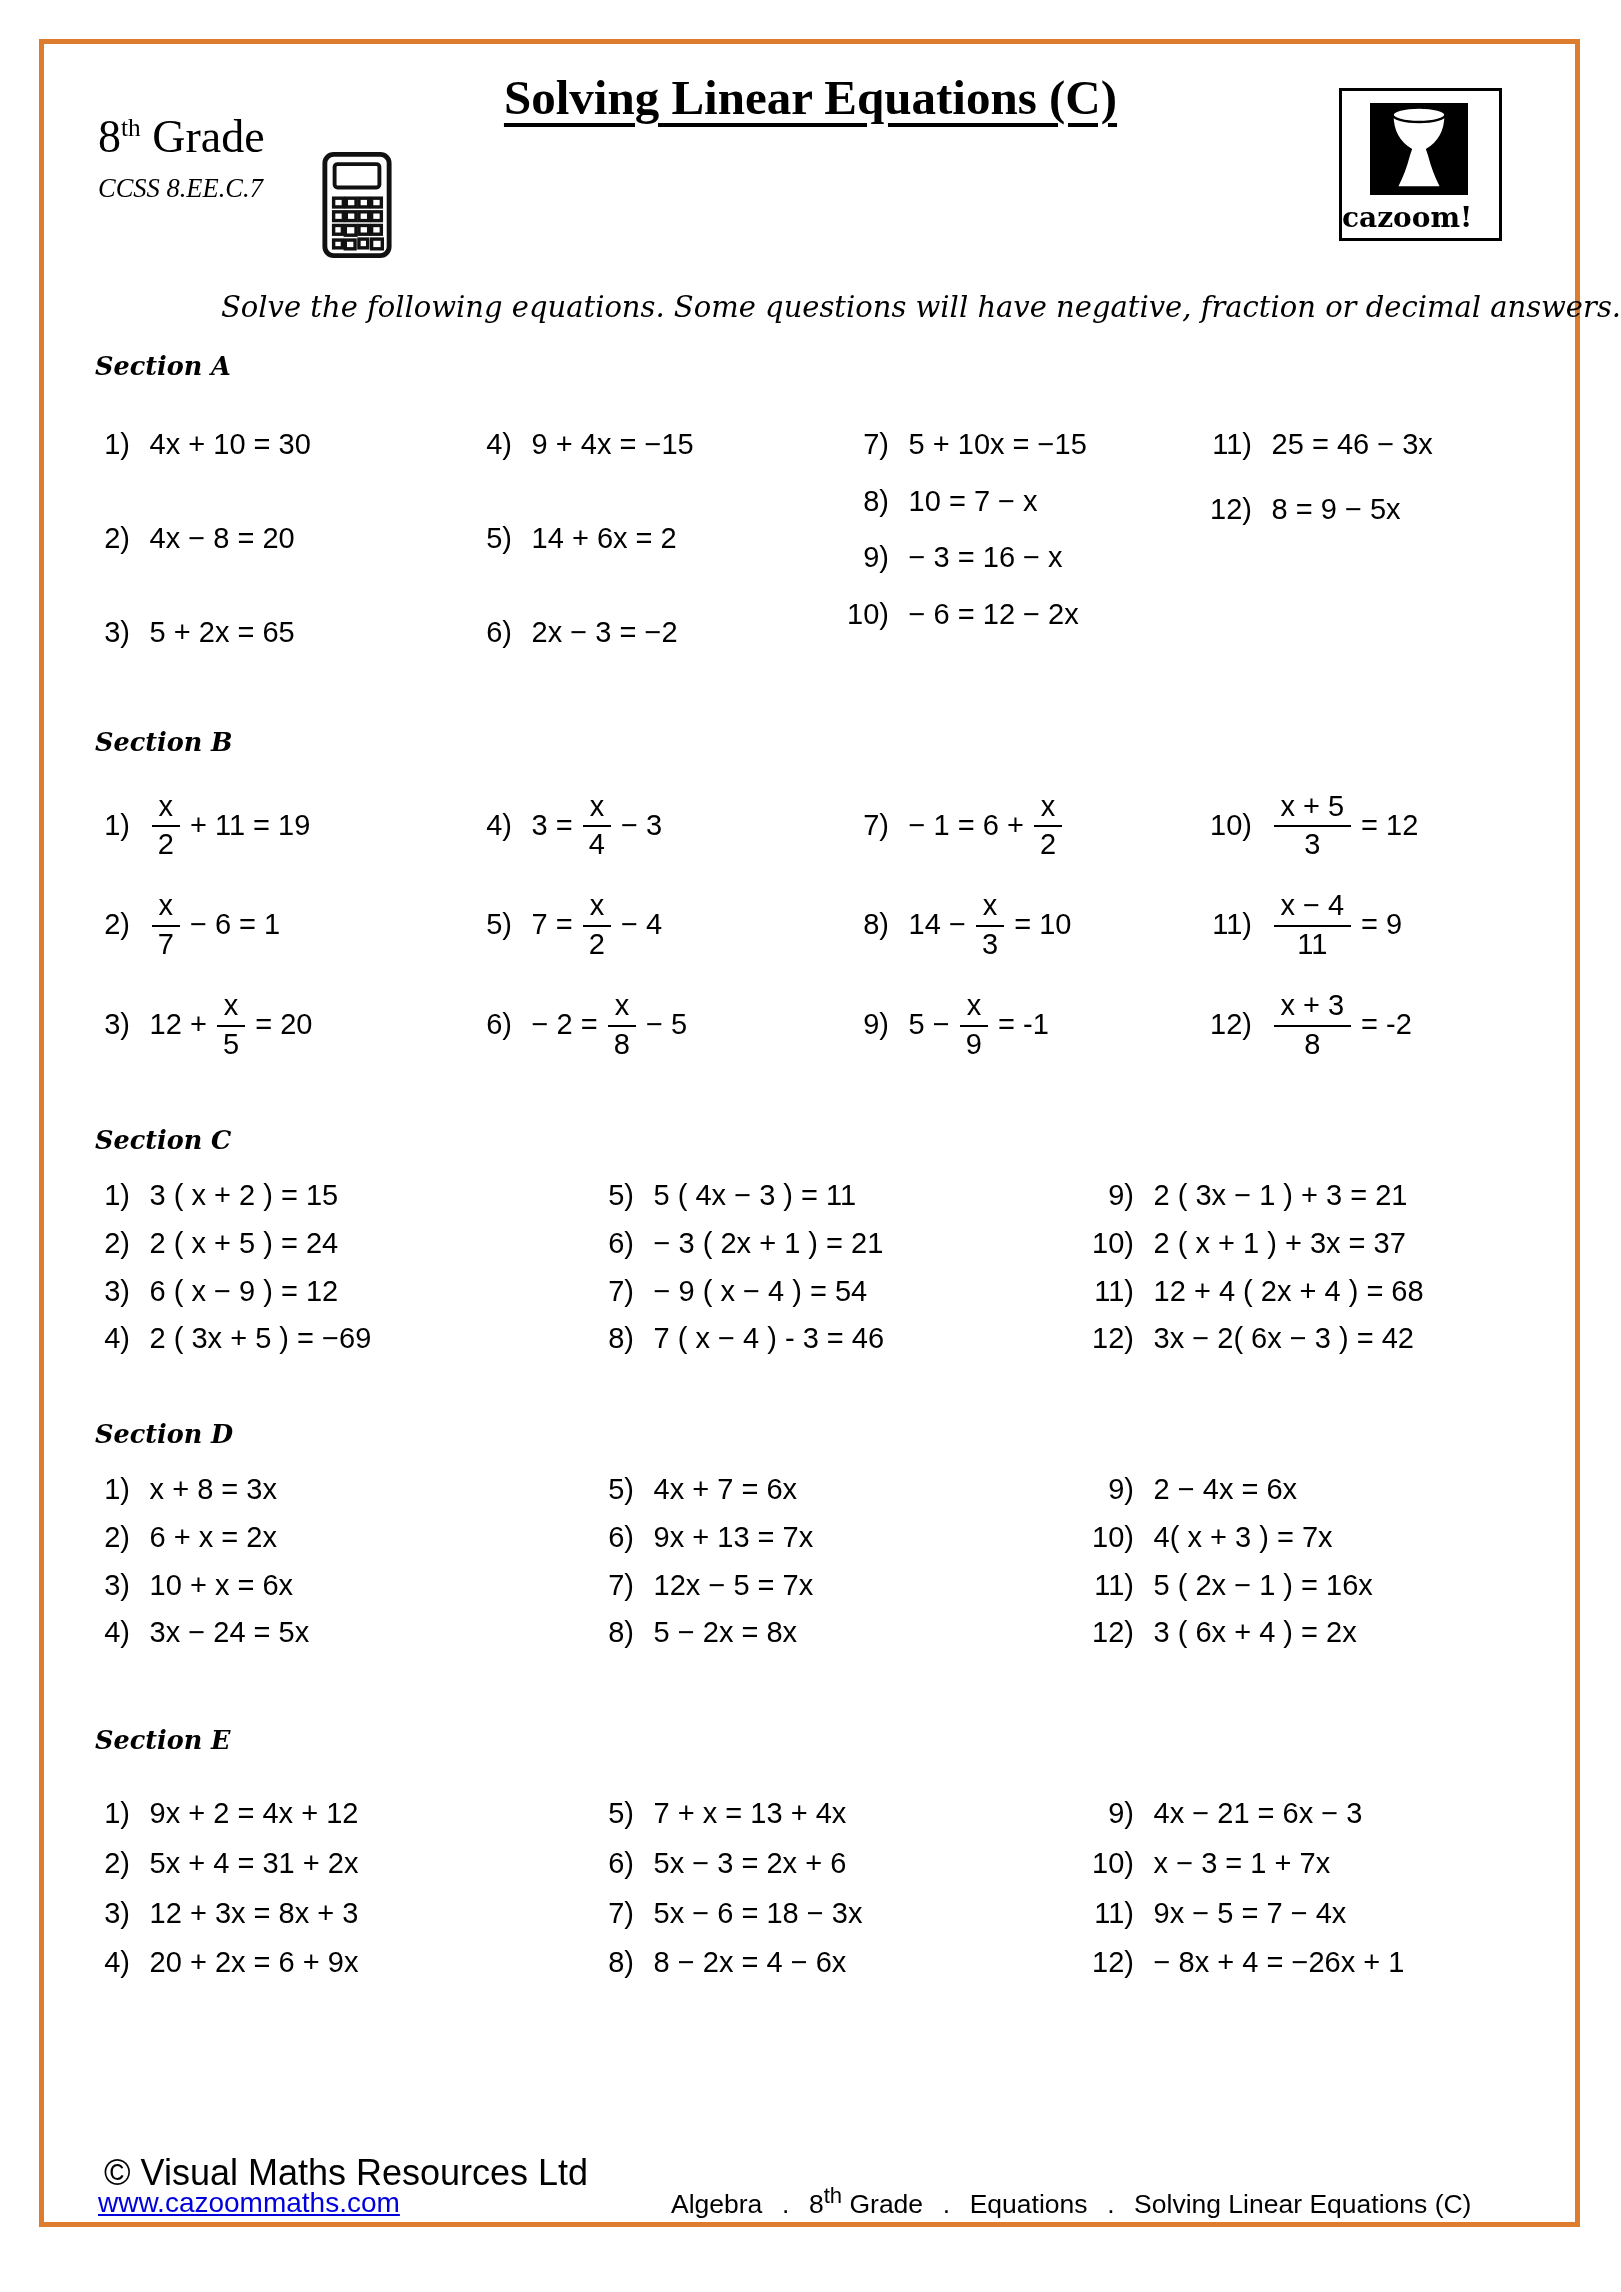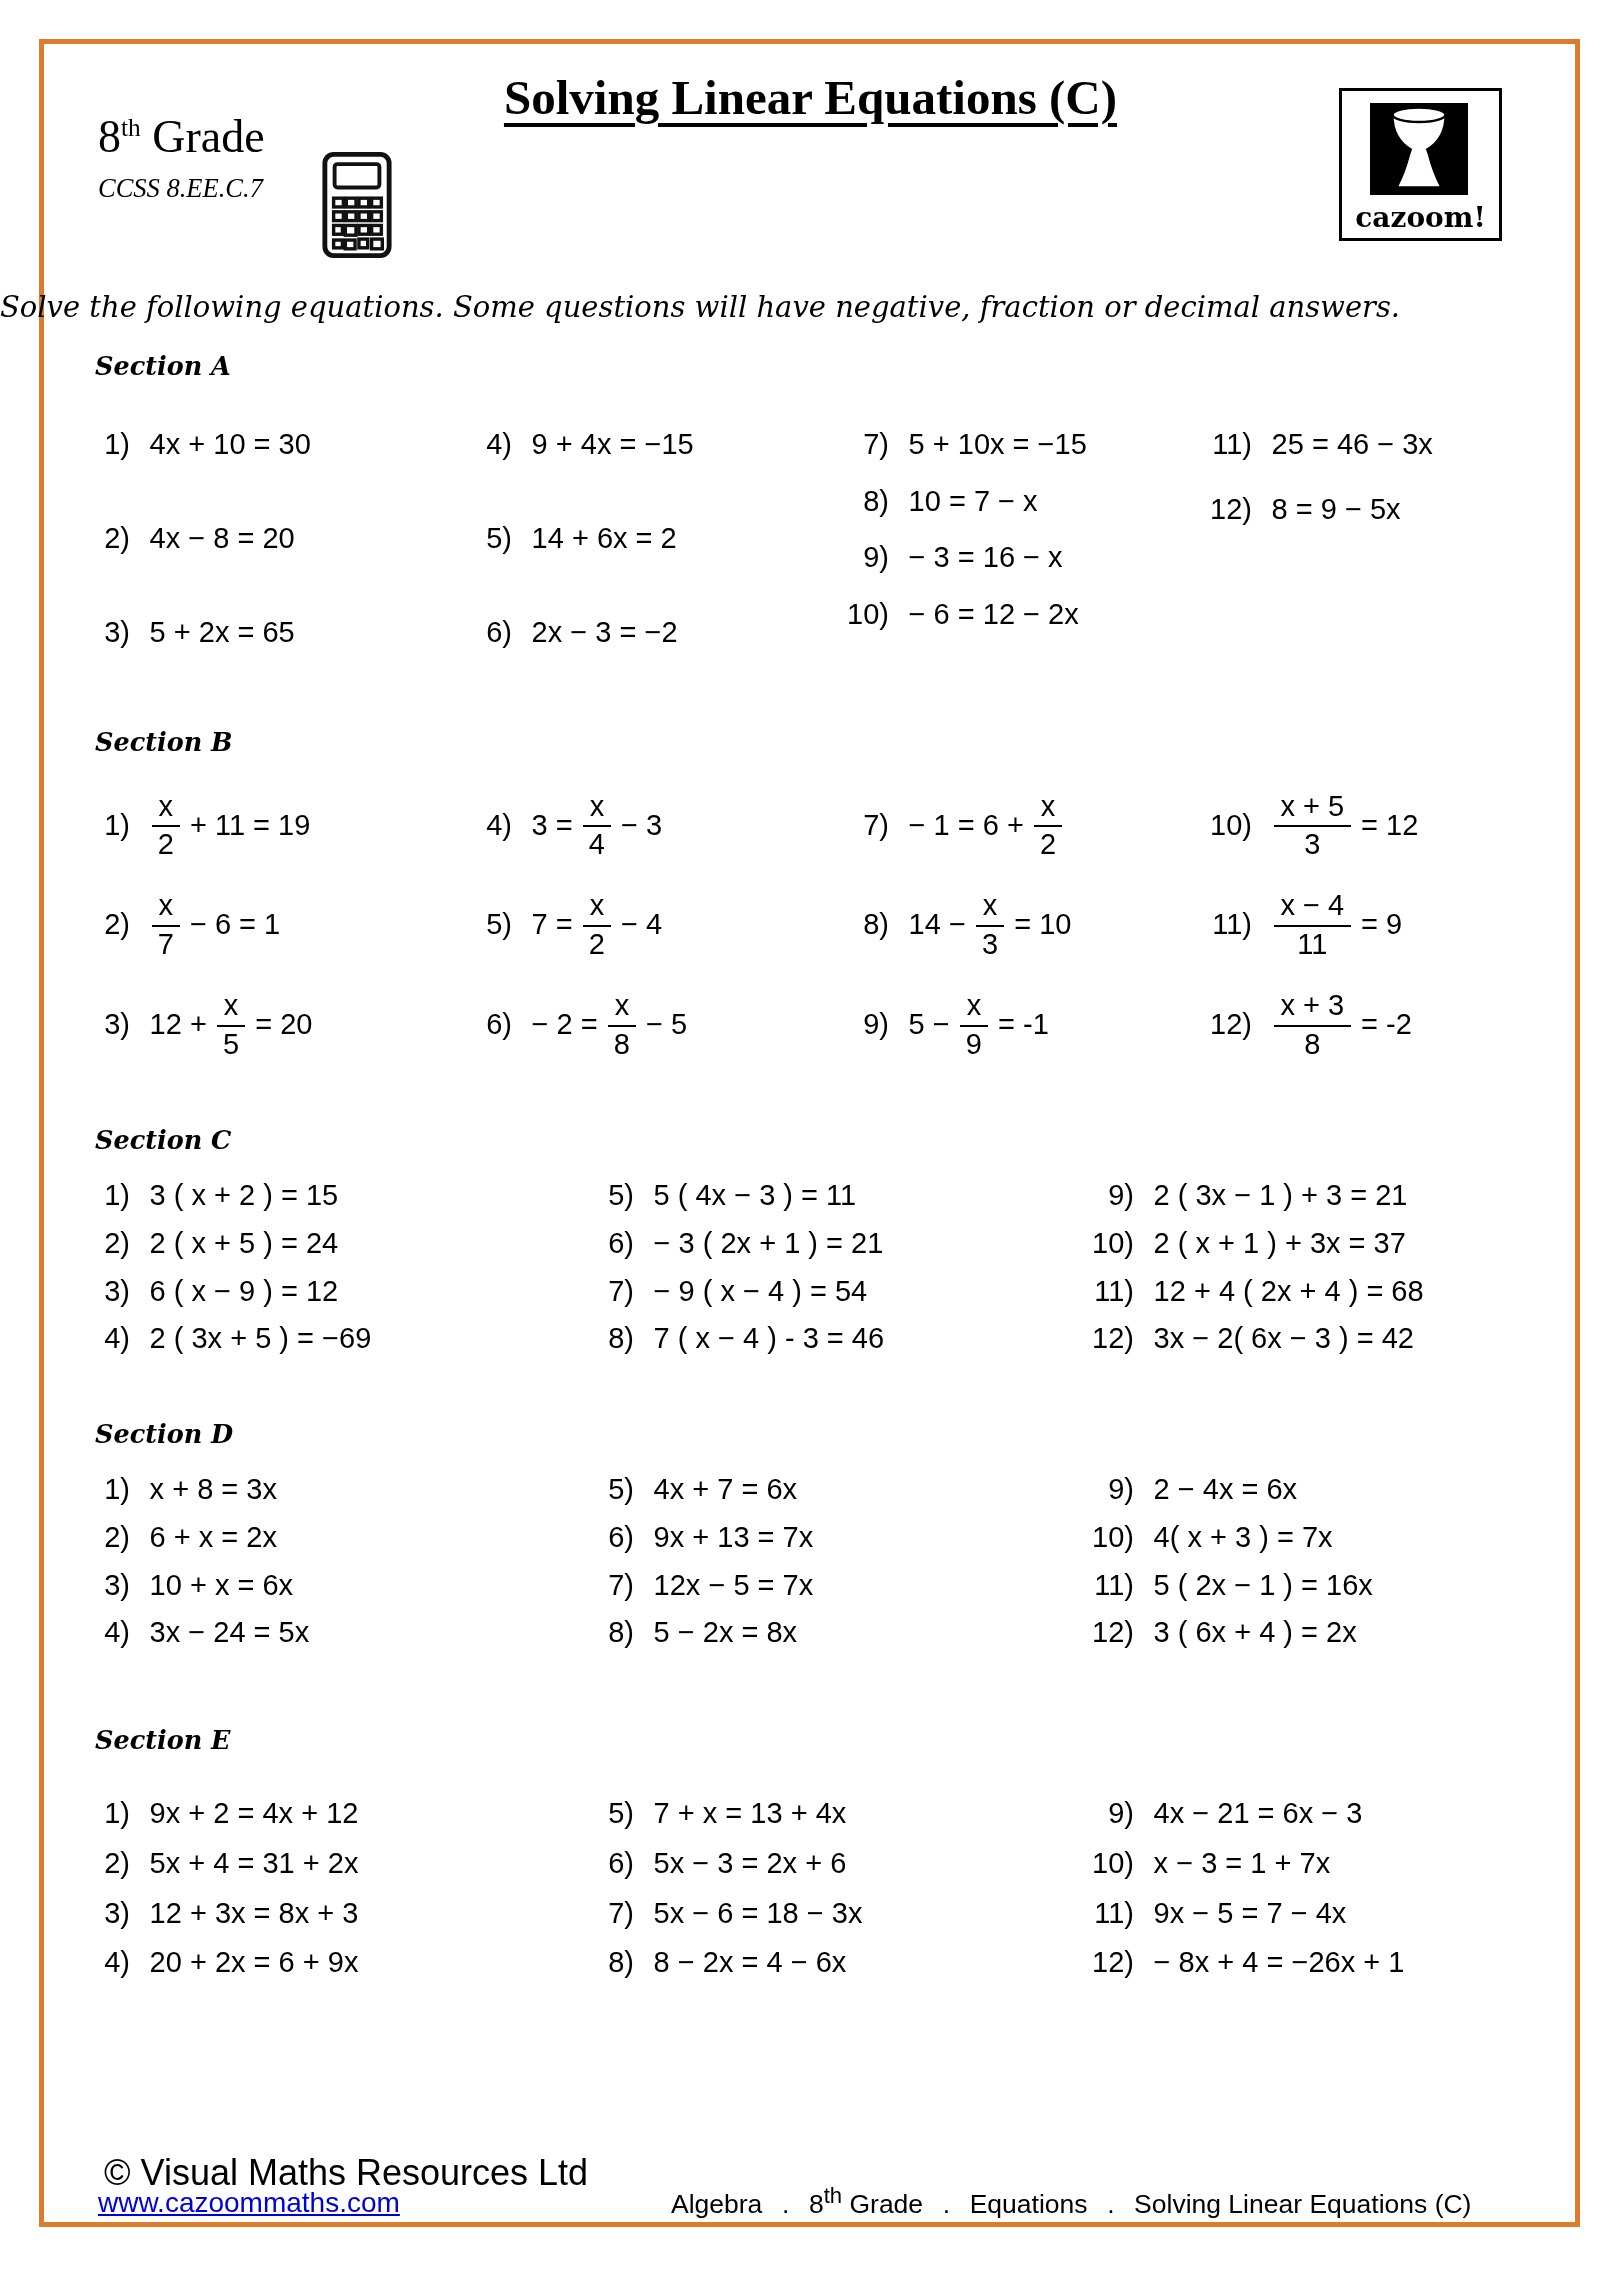--- a/index.html
+++ b/index.html
@@ -14,23 +14,23 @@
   .grade sup{font-size:0.55em;}
   .ccss{position:absolute;left:98px;top:173px;font-family:"Liberation Serif",serif;font-style:italic;font-size:26.5px;}
   .calc{position:absolute;left:320px;top:149px;}
   .title{
     position:absolute;left:0;top:69px;width:100%;text-align:center;
     font-family:"Liberation Serif",serif;font-weight:bold;font-size:49px;
     text-decoration:underline;text-decoration-thickness:3.9px;text-underline-offset:8.8px;
   }
   .logo{position:absolute;left:1339px;top:88px;width:157px;height:147px;border:3.9px solid #000;background:#fff;}
   .logo .sq{position:absolute;left:28px;top:11.8px;width:98px;height:92px;background:#000;}
-  .logo .word{position:absolute;left:0;bottom:3.9px;width:100%;text-align:center;font-family:"DejaVu Serif",serif;font-weight:bold;font-size:28px;letter-spacing:0px;}
-
-  .instruction{position:absolute;left:0;top:290px;width:100%;text-align:left;font-family:"DejaVu Serif",serif;font-style:italic;font-size:29px;}
+  .logo .word{position:absolute;left:0;bottom:3.9px;width:100%;text-align:left;font-family:"DejaVu Serif",serif;font-weight:bold;font-size:28px;letter-spacing:0px;}
+
+  .instruction{position:absolute;left:0;top:290px;width:100%;text-align:right;font-family:"DejaVu Serif",serif;font-style:italic;font-size:29px;}
 
   
   .sec{position:absolute;left:0;width:1621px;}
   .sec-label{position:absolute;left:95px;top:0;font-family:"DejaVu Serif",serif;font-weight:bold;font-style:italic;font-size:25.5px;}
   .cols{position:absolute;left:0;width:100%;}
   .col{position:absolute;top:0;display:flex;flex-direction:column;align-items:flex-start;}
   .c4 .col1{left:69px}.c4 .col2{left:451px}.c4 .col3{left:828px}.c4 .col4{left:1191px}
   .c3 .col1{left:69px}.c3 .col2{left:573px}.c3 .col3{left:1073px}
 
   .sec-a{top:351px}.sec-a .cols{top:74px}

